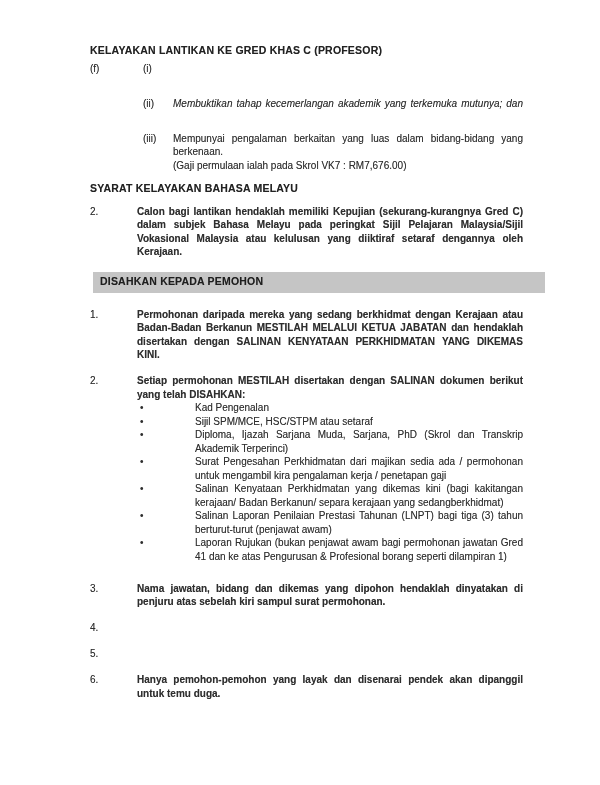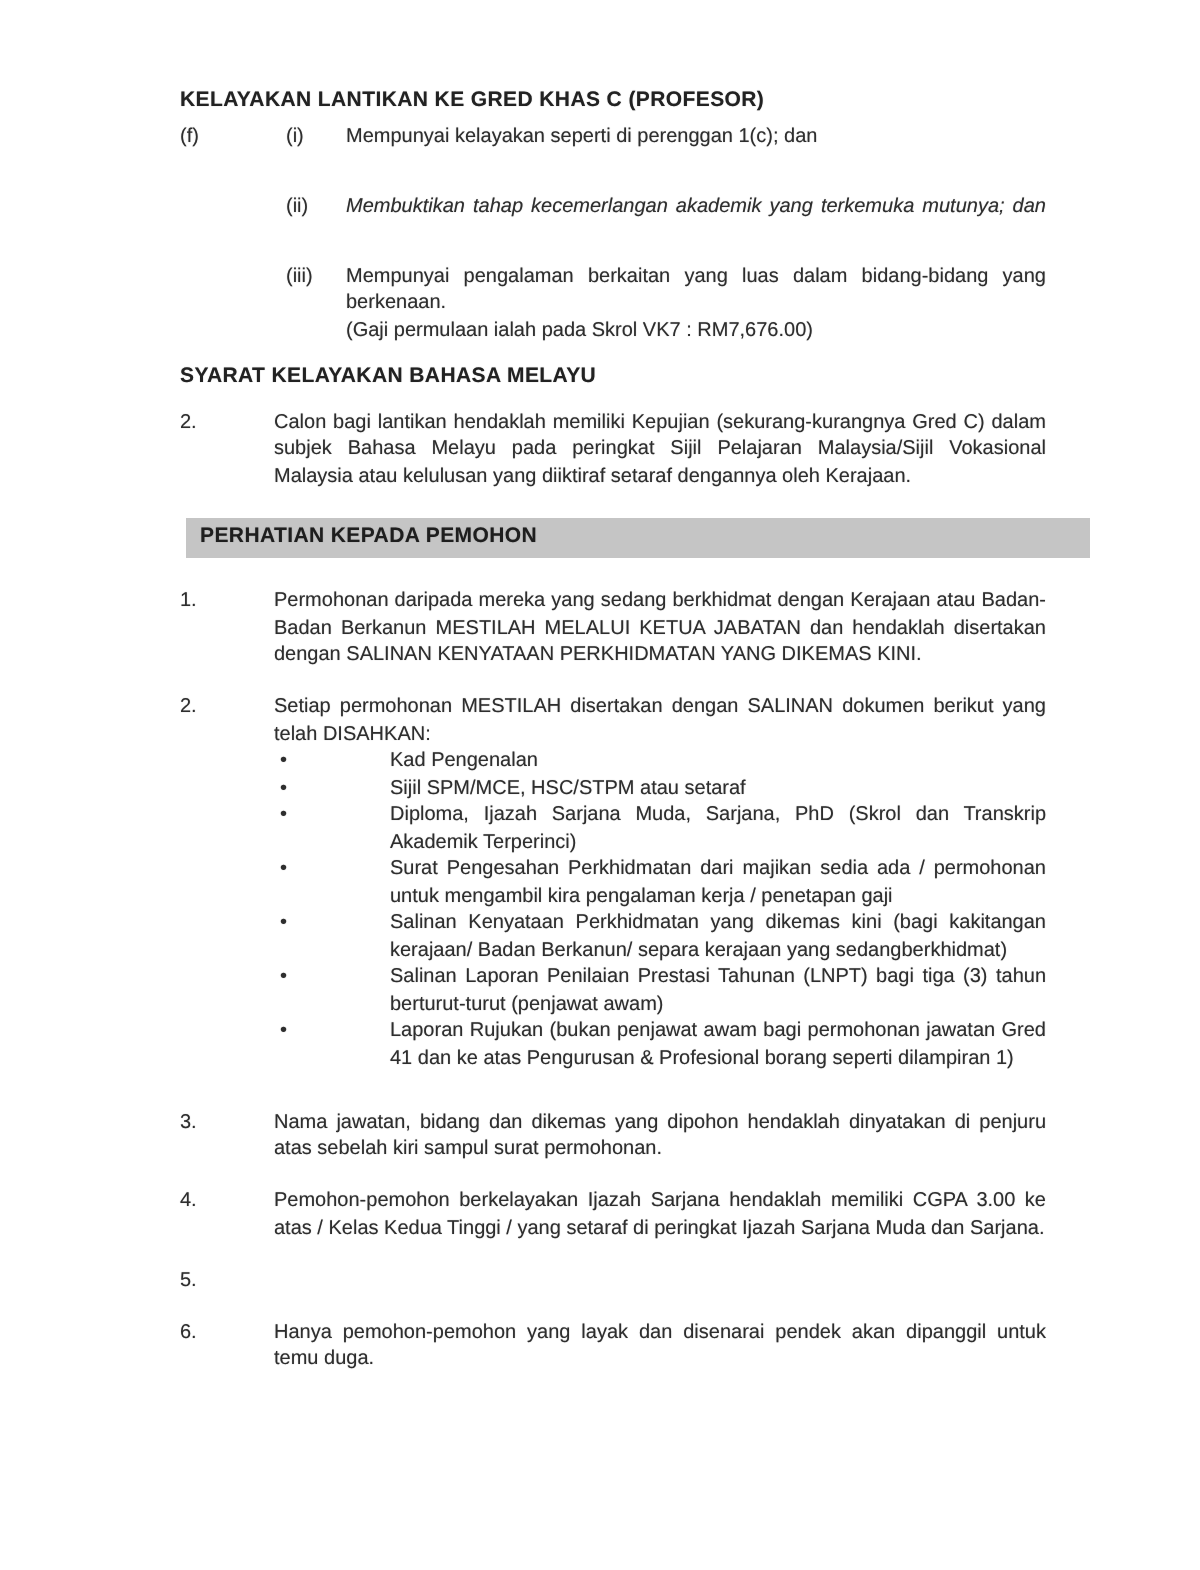--- a/index.html
+++ b/index.html
@@ -32,21 +32,21 @@
   .frow .col-f { width:53px; flex:0 0 53px; }
   .frow .col-r { width:30px; flex:0 0 30px; }
   .frow .col-t { flex:1; }
   .gap { margin-top:21.5px; }
   .just { text-align:justify; }
   .spread { text-align:justify; text-align-last:justify; word-spacing:-0.3px;font-style:italic; }
 
   
   .nrow { display:flex; }
   .nrow .num { width:47px; flex:0 0 47px; }
-  .nrow .ntext { flex:1; text-align:justify; }
+  .nrow .ntext { flex:1; text-align:justify;font-weight:bold; }
   .mt-item { margin-top:12.5px; }
   .mt-item1 { margin-top:15px; }
   .mt-item3 { margin-top:18.5px; }
   .lang-item { margin-top:9px; }
 
   
   .notice-bar {
     margin-top:13.5px;
     margin-left:3px;
     width:452px;
@@ -67,21 +67,20 @@
 <body>
 
 <div class="page">
 
   <section>
     <div class="heading h1">KELAYAKAN LANTIKAN KE GRED KHAS C (PROFESOR)</div>
 
     <div class="frow">
       <span class="col-f">(f)</span>
       <span class="col-r">(i)</span>
-      <p class="col-t">Mempunyai kelayakan seperti di perenggan 1(c); dan</p>
     </div>
 
     <div class="frow gap">
       <span class="col-f"></span>
       <span class="col-r">(ii)</span>
       <p class="col-t spread">Membuktikan tahap kecemerlangan akademik yang terkemuka mutunya; dan</p>
     </div>
 
     <div class="frow gap">
       <span class="col-f"></span>
@@ -95,21 +94,21 @@
 
   <section>
     <div class="heading h2">SYARAT KELAYAKAN BAHASA MELAYU</div>
     <div class="nrow lang-item">
       <span class="num">2.</span>
       <p class="ntext">Calon bagi lantikan hendaklah memiliki Kepujian (sekurang-kurangnya Gred C) dalam subjek Bahasa Melayu pada peringkat Sijil Pelajaran Malaysia/Sijil Vokasional Malaysia atau kelulusan yang diiktiraf setaraf dengannya oleh Kerajaan.</p>
     </div>
   </section>
 
   <section>
-    <div class="notice-bar">PERHATIAN KEPADA PEMOHON</div>
+    <div class="notice-bar">DISAHKAN KEPADA PEMOHON</div>
 
     <div class="nrow mt-item1">
       <span class="num">1.</span>
       <p class="ntext">Permohonan daripada mereka yang sedang berkhidmat dengan Kerajaan atau Badan-Badan Berkanun MESTILAH MELALUI KETUA JABATAN dan hendaklah disertakan dengan SALINAN KENYATAAN PERKHIDMATAN YANG DIKEMAS KINI.</p>
     </div>
 
     <div class="nrow mt-item">
       <span class="num">2.</span>
       <p class="ntext">Setiap permohonan MESTILAH disertakan dengan SALINAN dokumen berikut yang telah DISAHKAN:</p>
     </div>
@@ -143,21 +142,20 @@
       <p class="btext">Laporan Rujukan (bukan penjawat awam bagi permohonan jawatan Gred 41 dan ke atas Pengurusan &amp; Profesional borang seperti dilampiran 1)</p>
     </div>
 
     <div class="nrow mt-item3">
       <span class="num">3.</span>
       <p class="ntext">Nama jawatan, bidang dan dikemas yang dipohon hendaklah dinyatakan di penjuru atas sebelah kiri sampul surat permohonan.</p>
     </div>
 
     <div class="nrow mt-item">
       <span class="num">4.</span>
-      <p class="ntext">Pemohon-pemohon berkelayakan Ijazah Sarjana hendaklah memiliki CGPA 3.00 ke atas / Kelas Kedua Tinggi / yang setaraf di peringkat Ijazah Sarjana Muda dan Sarjana.</p>
     </div>
 
     <div class="nrow mt-item">
       <span class="num">5.</span>
     </div>
 
     <div class="nrow mt-item">
       <span class="num">6.</span>
       <p class="ntext">Hanya pemohon-pemohon yang layak dan disenarai pendek akan dipanggil untuk temu duga.</p>
     </div>

